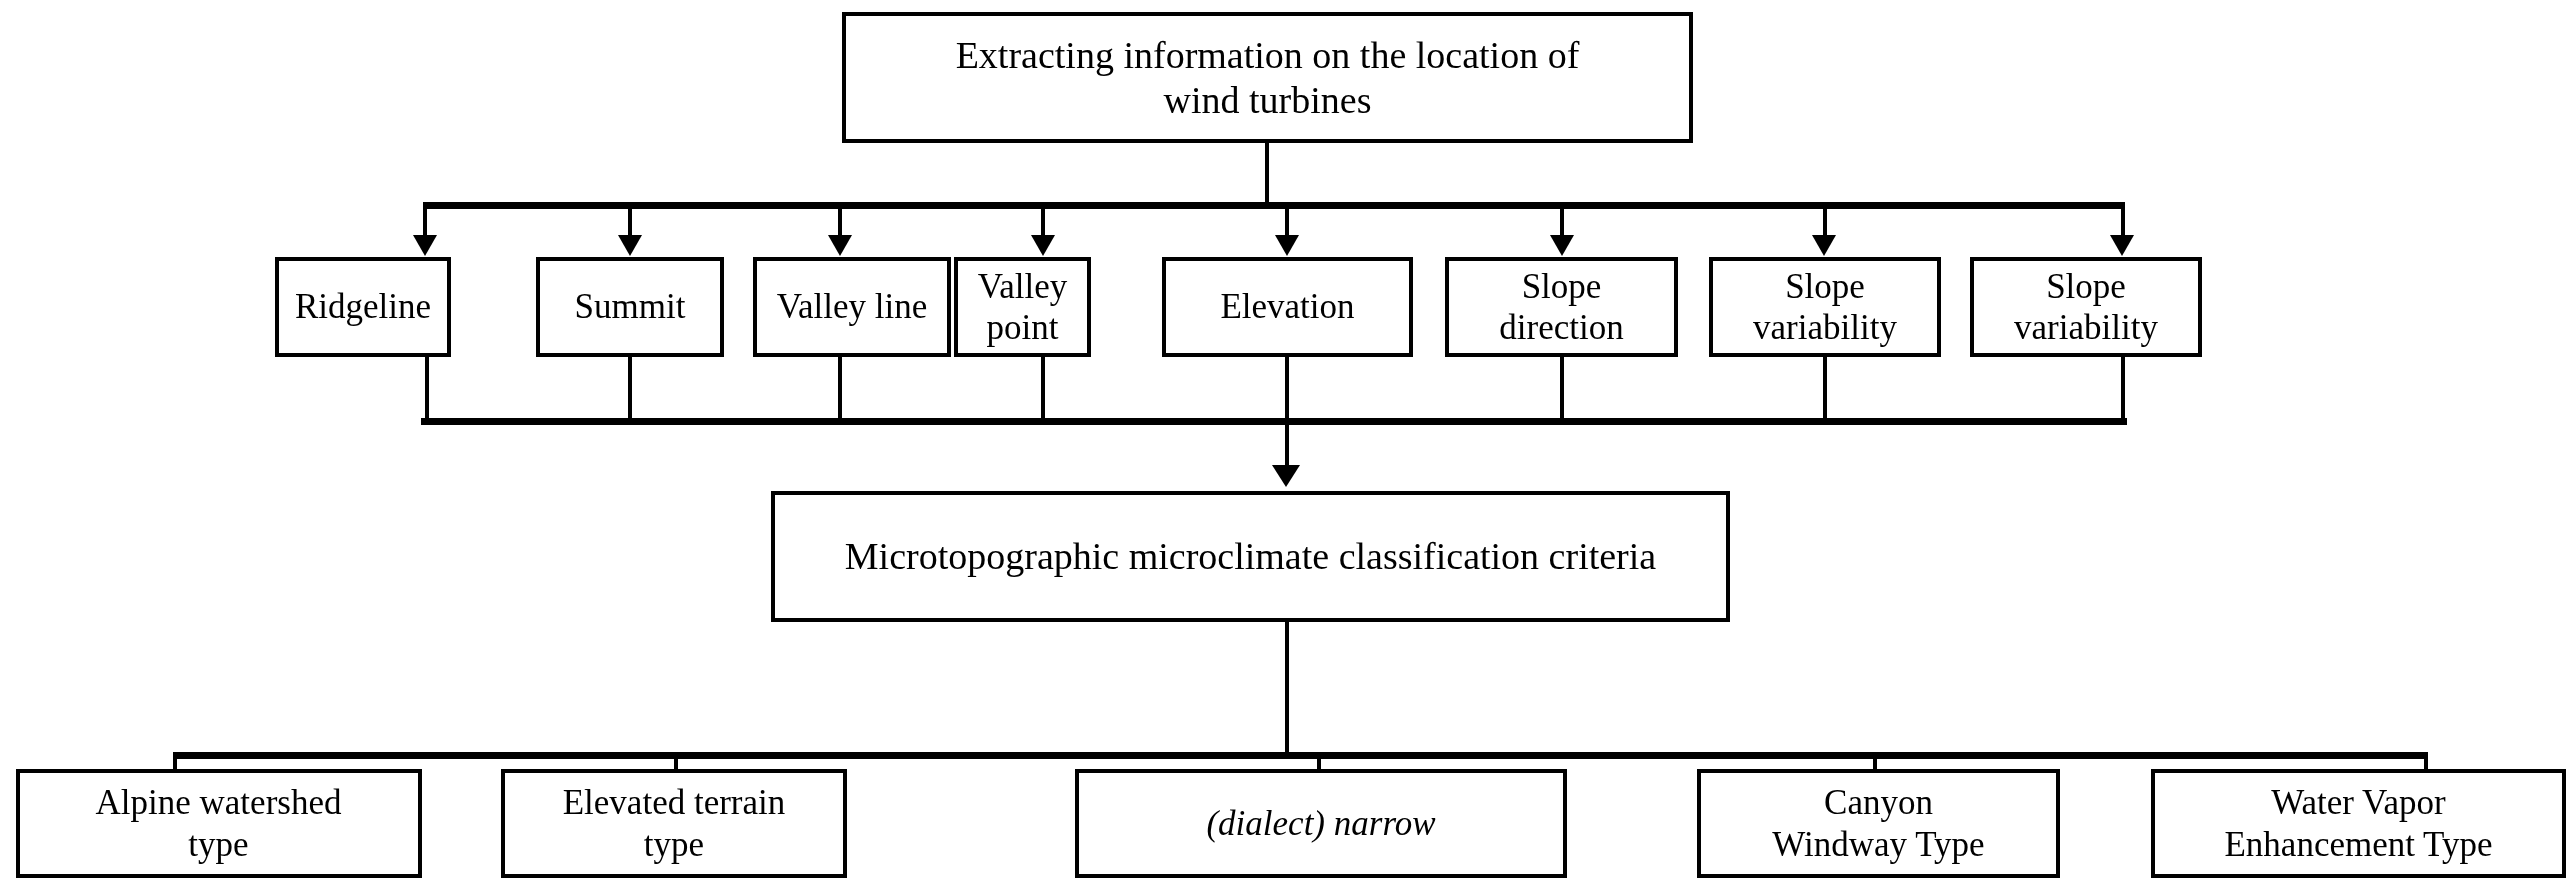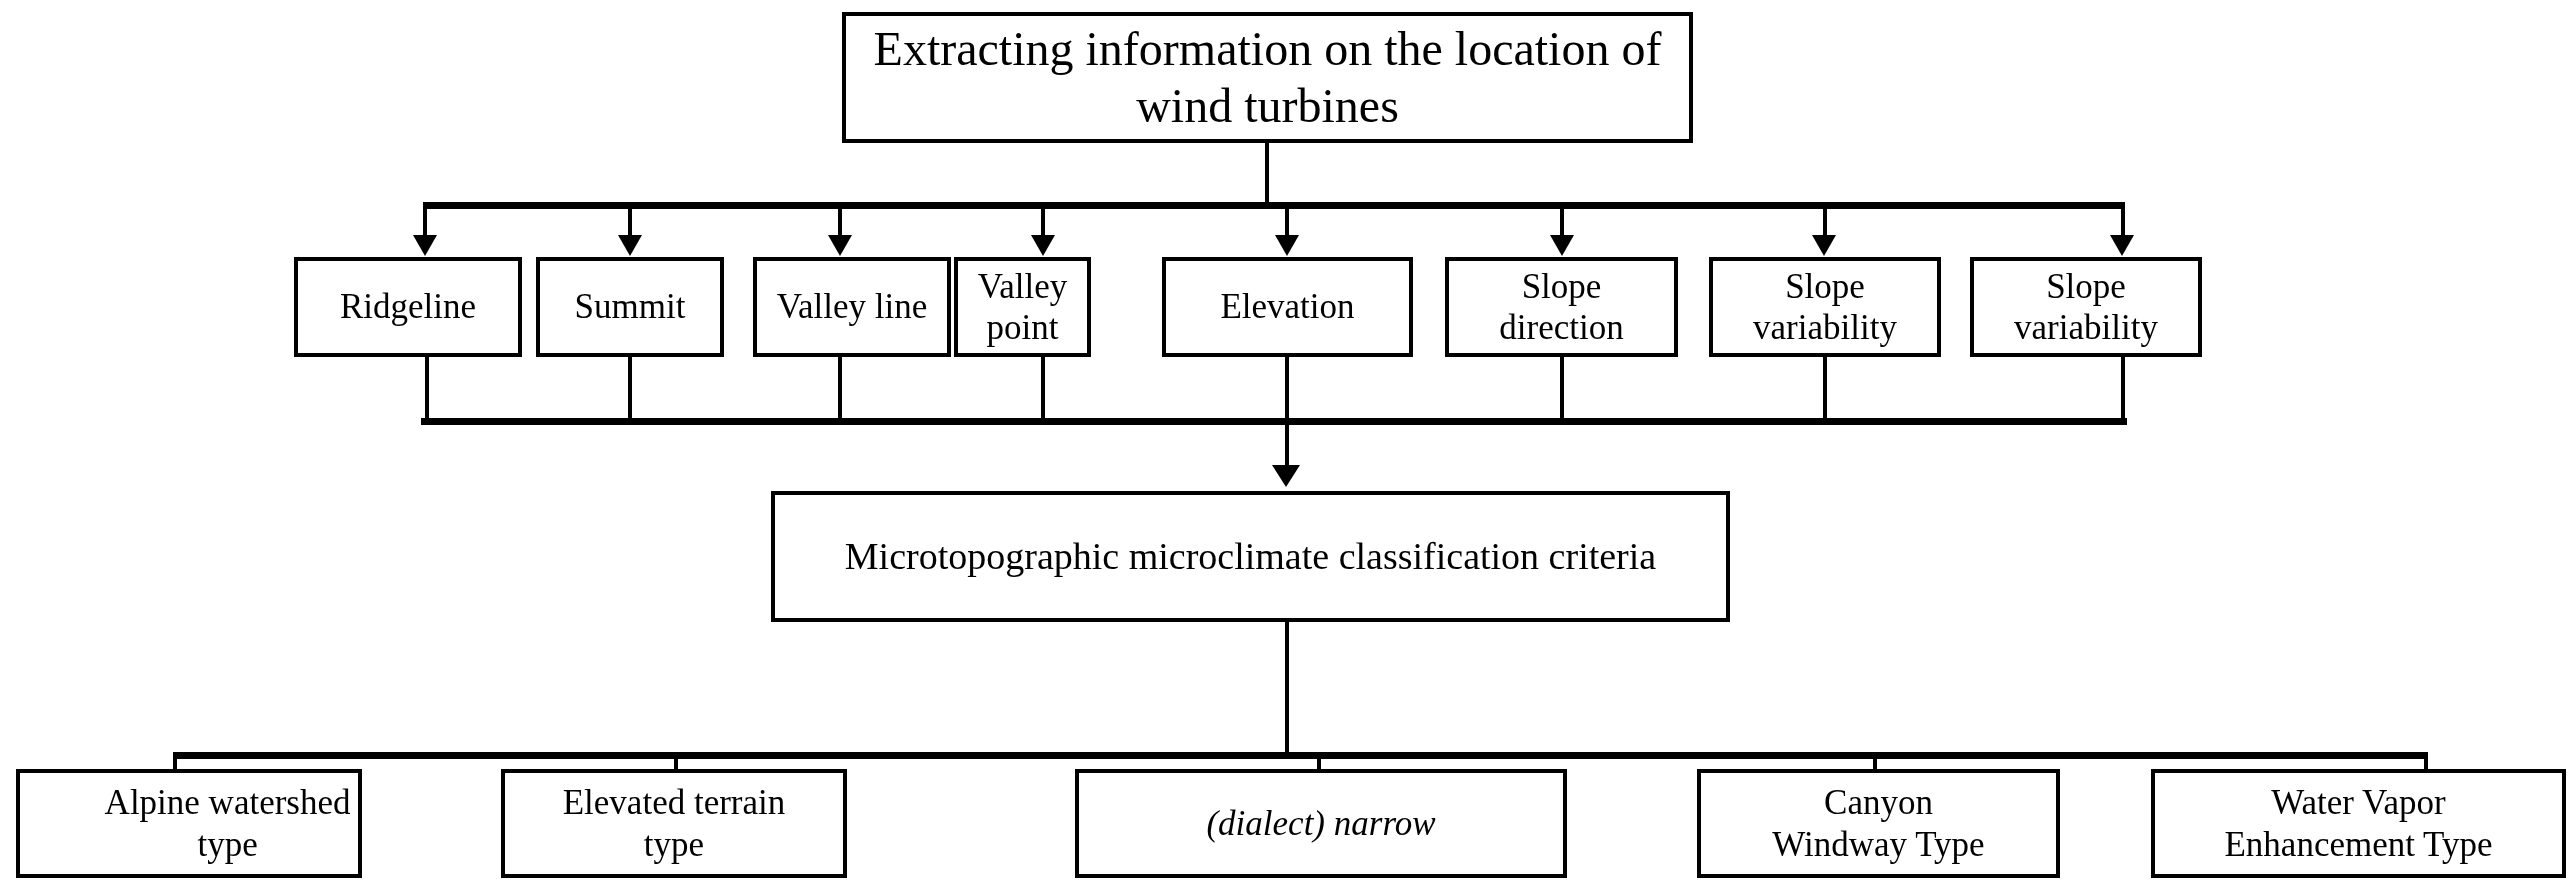--- a/index.html
+++ b/index.html
@@ -6,21 +6,21 @@
   body{width:2576px;height:885px;position:relative;overflow:hidden;
        font-family:"Liberation Serif","DejaVu Serif",serif;color:#000;}
   #canvas{position:absolute;left:0;top:0;width:2576px;height:885px;}
 
   .node{position:absolute;box-sizing:border-box;border:4.3px solid #000;background:#fff;
         display:flex;align-items:center;justify-content:center;text-align:center;
         line-height:1.18;z-index:3;}
   .node .txt{display:block;padding:0 7px;}
 
   
-  #root{left:842px;top:12px;width:851px;height:131px;font-size:48px;}
+  #root{left:842px;top:12px;width:851px;height:131px;font-size:38px;}
   
   .lv2{top:257px;height:100px;font-size:35px;}
   
   #criteria{left:771px;top:491px;width:959px;height:131px;font-size:38px;}
   
   .lv4{top:769px;height:109px;font-size:35px;}
 
   
   .hbar{position:absolute;background:#000;height:7px;z-index:1;}
   .vline{position:absolute;background:#000;width:4.3px;z-index:1;}
@@ -62,21 +62,21 @@
 
   <div class="vline" style="left:1560px;top:206px;height:31px;"></div>
   <div class="arrow small" style="left:1550px;top:235px;"></div>
 
   <div class="vline" style="left:1823px;top:206px;height:31px;"></div>
   <div class="arrow small" style="left:1812px;top:235px;"></div>
 
   <div class="vline" style="left:2121px;top:206px;height:31px;"></div>
   <div class="arrow small" style="left:2110px;top:235px;"></div>
 
-  <div class="node lv2" style="left:294px;width:228px;justify-content:center;">
+  <div class="node lv2" style="left:275px;width:176px;justify-content:center;">
     <span class="txt">Ridgeline</span>
   </div>
   <div class="node lv2" style="left:536px;width:188px;">
     <span class="txt">Summit</span>
   </div>
   <div class="node lv2" style="left:753px;width:198px;">
     <span class="txt">Valley line</span>
   </div>
   <div class="node lv2" style="left:954px;width:137px;">
     <span class="txt">Valley point</span>
@@ -124,21 +124,21 @@
 
   <div class="vline" style="left:1317px;top:756px;height:79px;"></div>
   <div class="arrow small" style="left:1307px;top:834px;"></div>
 
   <div class="vline" style="left:1873px;top:756px;height:79px;"></div>
   <div class="arrow small" style="left:1862px;top:834px;"></div>
 
   <div class="vline" style="left:2424px;top:756px;height:79px;"></div>
   <div class="arrow small" style="left:2414px;top:834px;"></div>
 
-  <div class="node lv4" style="left:15.5px;width:346px;justify-content:flex-end;">
+  <div class="node lv4" style="left:15.5px;width:406px;">
     <span class="txt">
       <span>Alpine watershed</span><br>
       <span>type</span>
     </span>
   </div>
   <div class="node lv4" style="left:501px;width:346px;">
     <span class="txt">
       <span>Elevated terrain</span><br>
       <span>type</span>
     </span>

